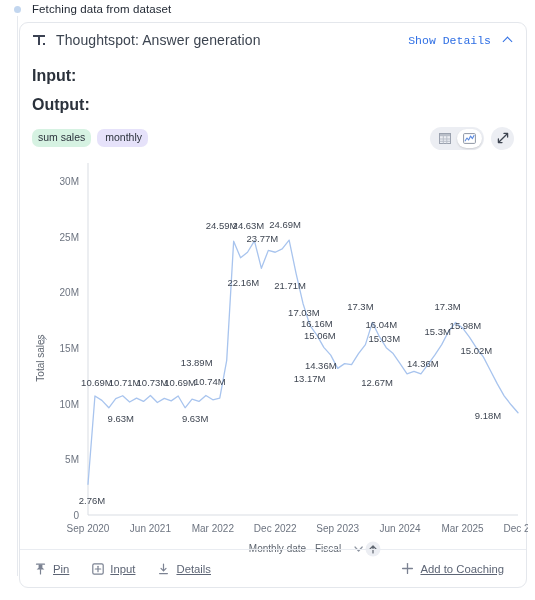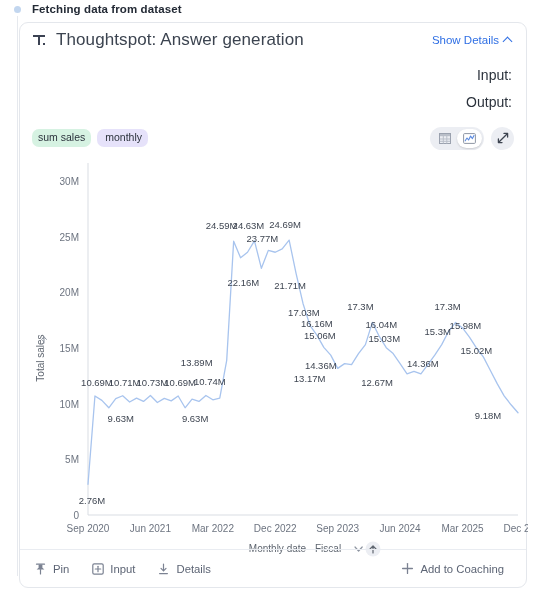--- a/index.html
+++ b/index.html
@@ -18,21 +18,21 @@
     width: 7px; height: 7px; border-radius: 50%;
     background: #c2d6ef;
   }
   .timeline-rail {
     position: absolute; left: 17px; top: 16px;
     width: 1px; height: 560px;
     background: #e6e9ee;
   }
   .step-title {
     position: absolute; left: 32px; top: 3px;
-    font-size: 11.5px; font-weight: bold; color: #232a35;
+    font-size: 11.5px; font-weight: normal; color: #232a35;
     letter-spacing: .1px;
   }
 
   
   .card {
     position: absolute; left: 19px; top: 22px;
     width: 508px; height: 566px;
     background: #ffffff;
     border: 1px solid #e4e7ec;
     border-radius: 9px;
@@ -41,35 +41,35 @@
   .card-head {
     position: absolute; left: 0; top: 0; right: 0; height: 34px;
     display: flex; align-items: center;
     padding: 0 14px 0 12px;
   }
   .ts-icon { width: 15px; height: 15px; flex: 0 0 15px; position: relative; }
   .ts-icon .bar  { position:absolute; left:1px; top:2px; width:12px; height:2px; background:#3b4252; }
   .ts-icon .stem { position:absolute; left:6px; top:2px; width:2px; height:10px; background:#3b4252; }
   .ts-icon .dot  { position:absolute; left:10.5px; top:10px; width:2.5px; height:2.5px; background:#3b4252; }
   .head-label {
-    margin-left: 9px; font-size: 17px; color: #3c4450; letter-spacing: .1px;
-  }
-  .head-right { margin-left: auto; display: flex; align-items: center; gap: 5px; cursor: pointer; }
+    margin-left: 9px; font-size: 14px; color: #3c4450; letter-spacing: .1px;
+  }
+  .head-right { margin-left: auto; display: flex; align-items: center; gap: 13px; cursor: pointer; font-family: Liberation Mono, monospace; }
   .show-details { font-size: 11.5px; color: #2f6fe4; }
   .chev-up {
     width: 8px; height: 8px; position: relative; display:inline-block;
   }
   .chev-up::before{
     content:""; position:absolute; left:0; top:2px;
     width:6px; height:6px; border-left:1.4px solid #2f6fe4; border-top:1.4px solid #2f6fe4;
     transform: rotate(45deg);
   }
 
   .io-block { position: absolute; left: 12px; top: 38px; right: 14px; }
-  .io-label { font-size: 14px; color: #2b323c; font-weight: 400; margin-top: 6px; text-align: right; }
+  .io-label { font-size: 16px; color: #2b323c; font-weight: 700; margin-top: 6px; }
   .io-text  { font-size: 11.3px; color: #2b323c; margin-top: 7px; line-height: 1.35; }
 
   
   .chips-row {
     position: absolute; left: 12px; top: 103px; right: 12px; height: 24px;
     display: flex; align-items: center;
   }
   .chip {
     font-size: 10.5px; padding: 3px 6px 4px; border-radius: 7px;
     margin-right: 6px; color: #2b323c; line-height: 1;
@@ -97,21 +97,21 @@
   .chart-wrap svg { display: block; }
 
   
   .card-foot {
     position: absolute; left: 0; right: 0; bottom: 0; height: 38px;
     border-top: 1px solid #e9ecf1;
     display: flex; align-items: center; padding: 0 14px 0 14px;
   }
   .foot-btn {
     display: flex; align-items: center; gap: 6px; cursor: pointer;
-    font-size: 11.3px; color: #5d6575; margin-right: 22px;
+    font-size: 11.3px; color: #5d6575; margin-right: 22px; text-decoration: underline;
   }
   .foot-btn.right { margin-right: 8px; margin-left: auto; }
   .foot-ico { width: 13px; height: 13px; display:flex; align-items:center; justify-content:center; }
 </style>
 </head>
 <body>
 
 <div id="root">
 
   <div class="timeline-rail"></div>

